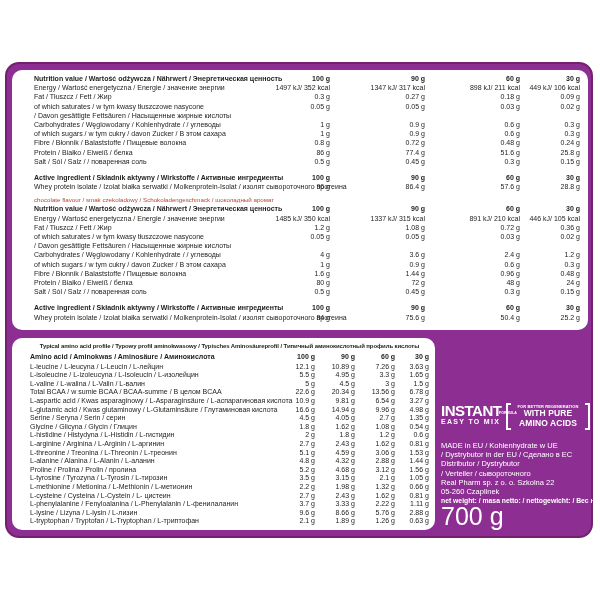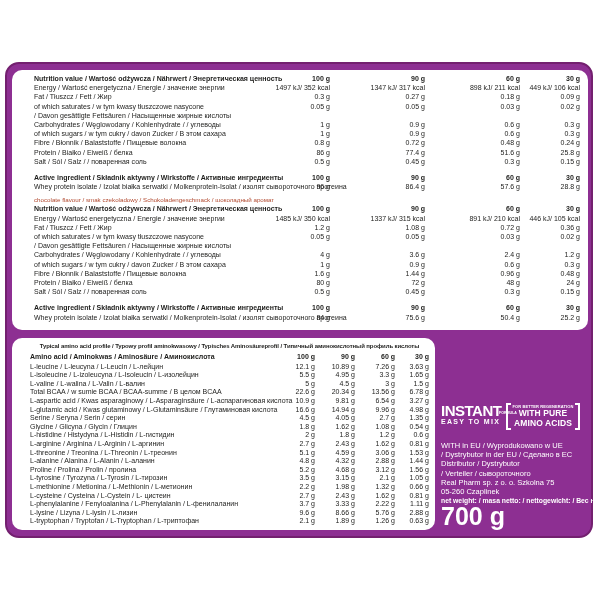--- a/index.html
+++ b/index.html
@@ -25,29 +25,29 @@
   .arow .ac{flex:0 0 auto;width:40px;text-align:right;white-space:nowrap;}
   .arow .ac.a1{width:44px;}
   .arow .ac.a4{width:34px;}
   .arow.head{margin-top:2px;margin-bottom:1px;}
   
   .right-col{position:absolute;left:441px;top:400px;width:152px;color:#ffffff;}
   .instant{position:absolute;left:0;top:3px;width:64px;}
   .instant-main{font-size:15px;font-weight:900;letter-spacing:-0.5px;line-height:15px;white-space:nowrap;}
   .instant-small{position:absolute;left:58px;top:9px;font-size:3.6px;line-height:3.8px;font-weight:bold;}
   .instant-sub{font-size:7px;font-weight:900;letter-spacing:1.3px;line-height:8px;white-space:nowrap;}
-  .pure-badge{position:absolute;left:65px;top:2px;width:74px;text-align:center;padding:2px 6px;box-sizing:border-box;}
+  .pure-badge{position:absolute;left:65px;top:2px;width:84px;text-align:center;padding:2px 6px;box-sizing:border-box;}
   .pure-badge .br{position:absolute;top:1px;bottom:0;width:5px;border:2.5px solid #ffffff;box-sizing:border-box;}
   .pure-badge .br.l{left:0;border-right:none;}
   .pure-badge .br.r{right:0;border-left:none;}
   .pure-top{font-size:4px;font-weight:bold;line-height:5px;letter-spacing:0.1px;white-space:nowrap;}
   .pure-main{font-size:8.5px;font-weight:900;line-height:9.5px;letter-spacing:0.1px;white-space:nowrap;}
   .info-block{position:absolute;left:0;top:41px;font-size:7.5px;line-height:9.2px;white-space:nowrap;}
   .net-label{position:absolute;left:0;top:97px;font-size:6.8px;font-weight:bold;white-space:nowrap;}
-  .weight{position:absolute;left:0;top:103px;font-size:25px;font-weight:700;letter-spacing:0px;line-height:26px;white-space:nowrap;}
+  .weight{position:absolute;left:0;top:103px;font-size:25px;font-weight:400;letter-spacing:0px;line-height:26px;white-space:nowrap;}
 </style>
 </head>
 <body>
 
 <div class="sheet">
   <div class="purple-bg"></div>
 
   <div class="panel panel1">
 
     <div class="sec">
@@ -428,28 +428,28 @@
     </div>
     <div class="pure-badge">
       <span class="br l"></span>
       <span class="br r"></span>
       <div class="pure-top">FOR BETTER REGENERATION</div>
       <div class="pure-main">WITH PURE</div>
       <div class="pure-main">AMINO ACIDS</div>
     </div>
     <div class="info-block">
 
-        <div class="info-line">WITH in EU / Wyprodukowano w UE</div>
+        <div class="info-line">MADE in EU / Kohlenhydrate w UE</div>
 
         <div class="info-line">/ Dystrybutor in der EU / Сделано в EC</div>
 
         <div class="info-line">Distributor / Dystrybutor</div>
 
         <div class="info-line">/ Verteiler / сывороточного</div>
 
-        <div class="info-line">Real Pharm sp. z o. o. Szkolna 75</div>
+        <div class="info-line">Real Pharm sp. z o. o. Szkolna 22</div>
 
         <div class="info-line">05-260 Czaplinek</div>
       </div>
     <div class="net-label">net weight: / masa netto: / nettogewicht: / Вес нетто:</div>
     <div class="weight">700 g</div>
   </div>
 </div>
 
 </body></html>

